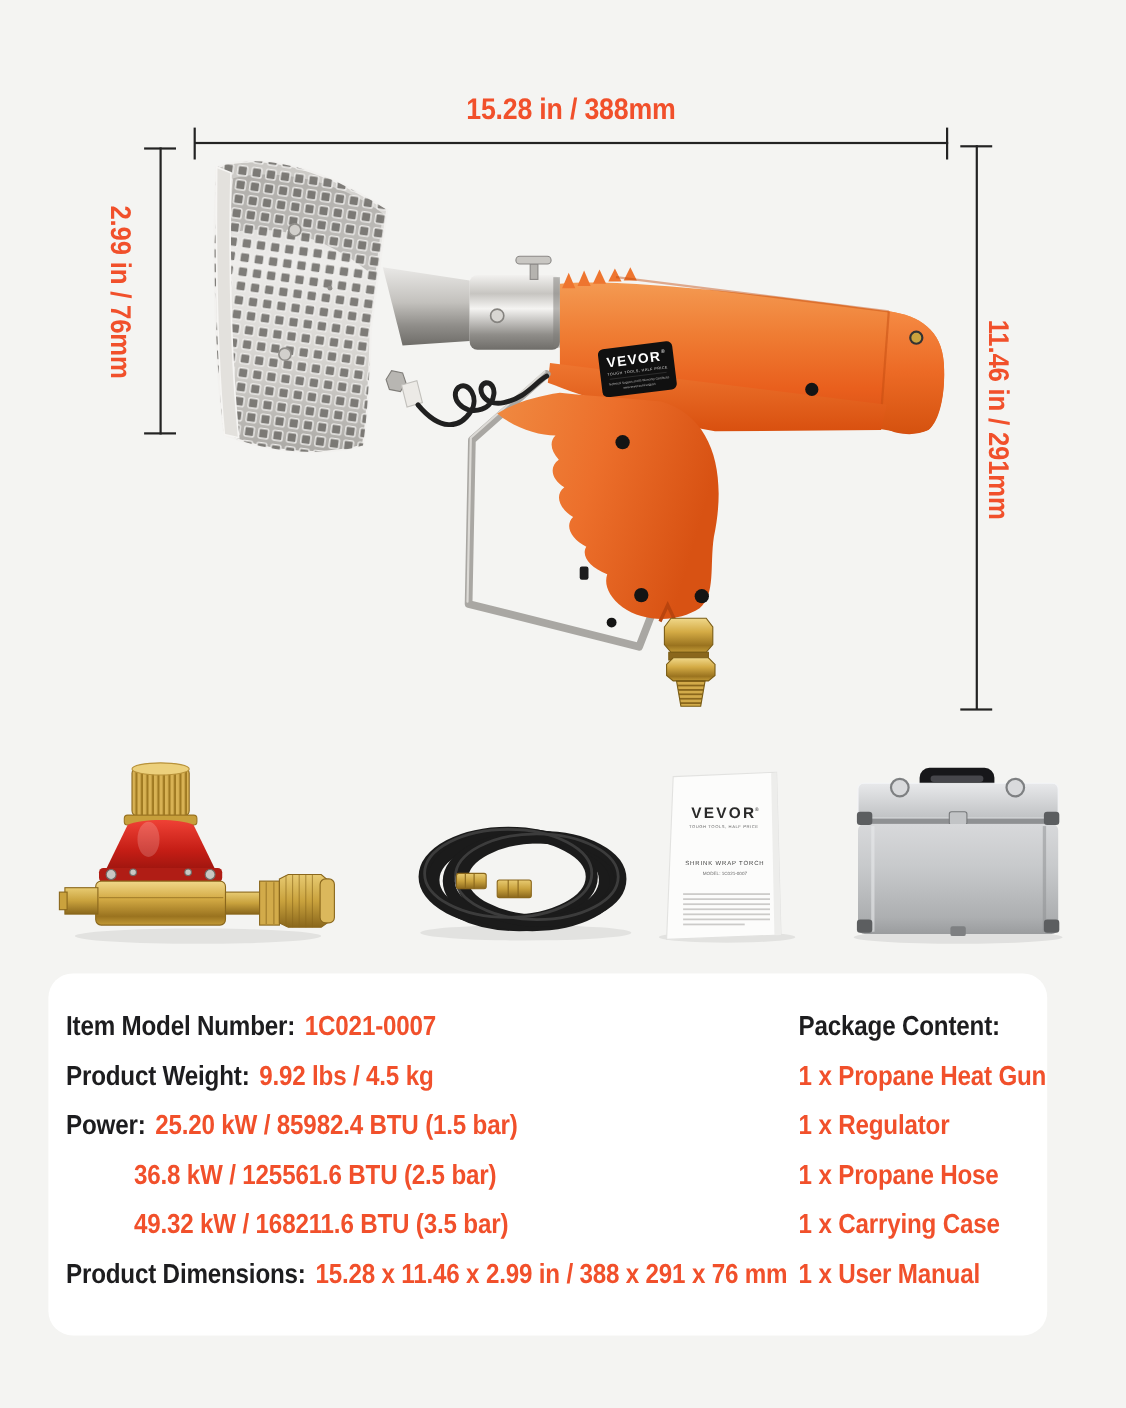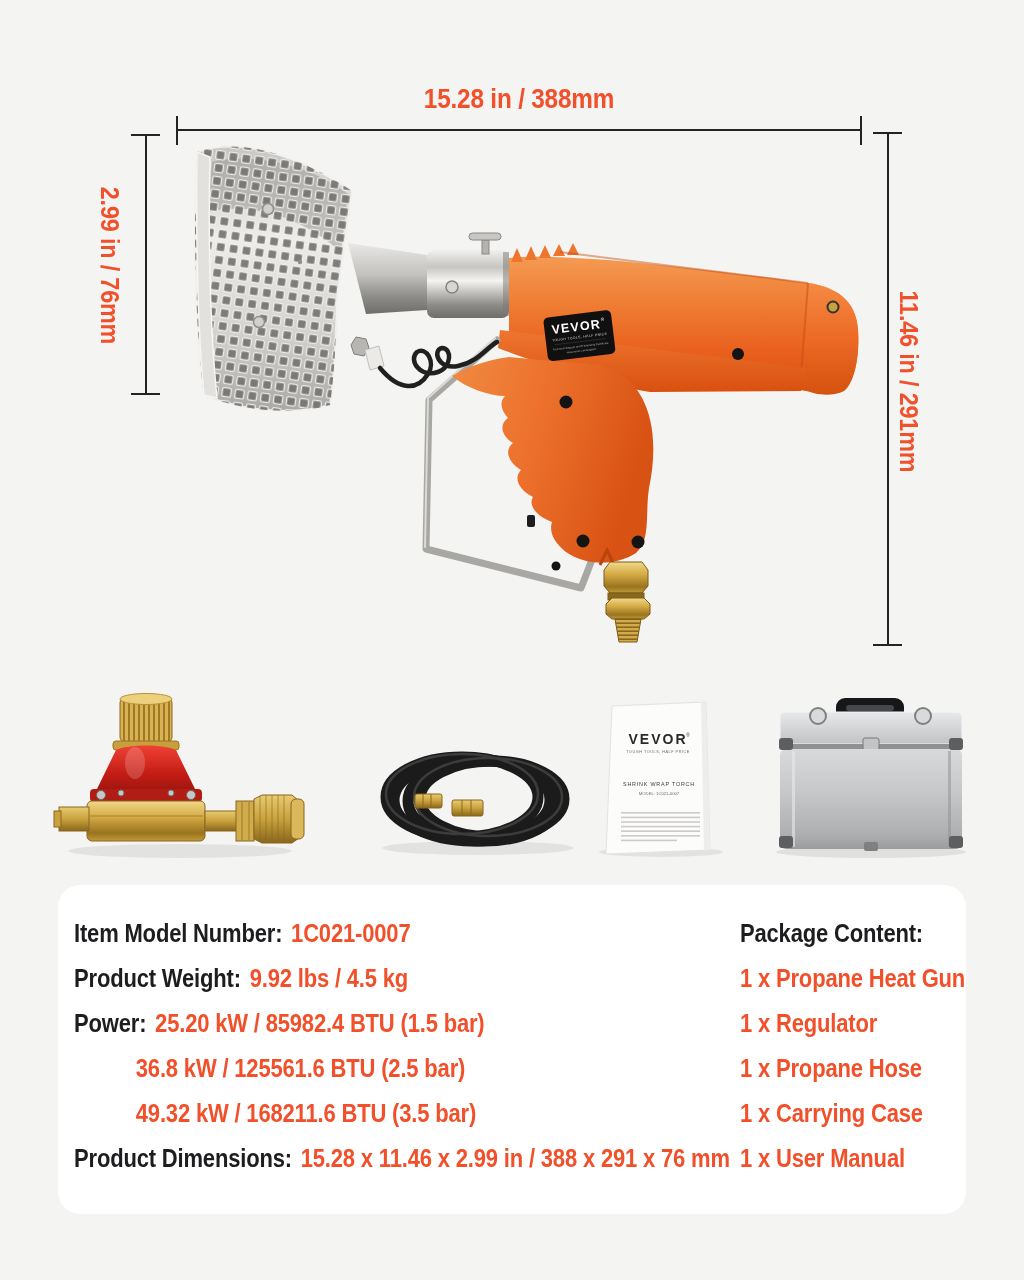--- a/index.html
+++ b/index.html
@@ -13,21 +13,21 @@
   .dim-label{
     position:absolute;color:#f1502b;font-weight:700;font-size:27px;
     letter-spacing:-0.2px;text-align:center;white-space:nowrap;
   }
   .cond{transform:scaleX(.9);}
   .rot{transform:rotate(90deg) scaleX(.9);}
   .dim-line{position:absolute;background:#232323;}
   .tick{position:absolute;background:#232323;}
   
   #spec-card{
-    position:absolute;left:58px;top:885px;width:908px;height:329px;
+    position:absolute;left:44px;top:885px;width:908px;height:329px;
     background:#ffffff;border-radius:22px;
   }
   .spec-row{
     position:absolute;left:16px;white-space:nowrap;line-height:32px;
     font-size:25px;font-weight:700;color:#1d1d1f;letter-spacing:-0.2px;
     transform:scaleX(.88);transform-origin:left center;
   }
   .spec-row .val{color:#f1502b;margin-left:10px;}
   .spec-row.cont{left:69px;}
   .pkg-row{

